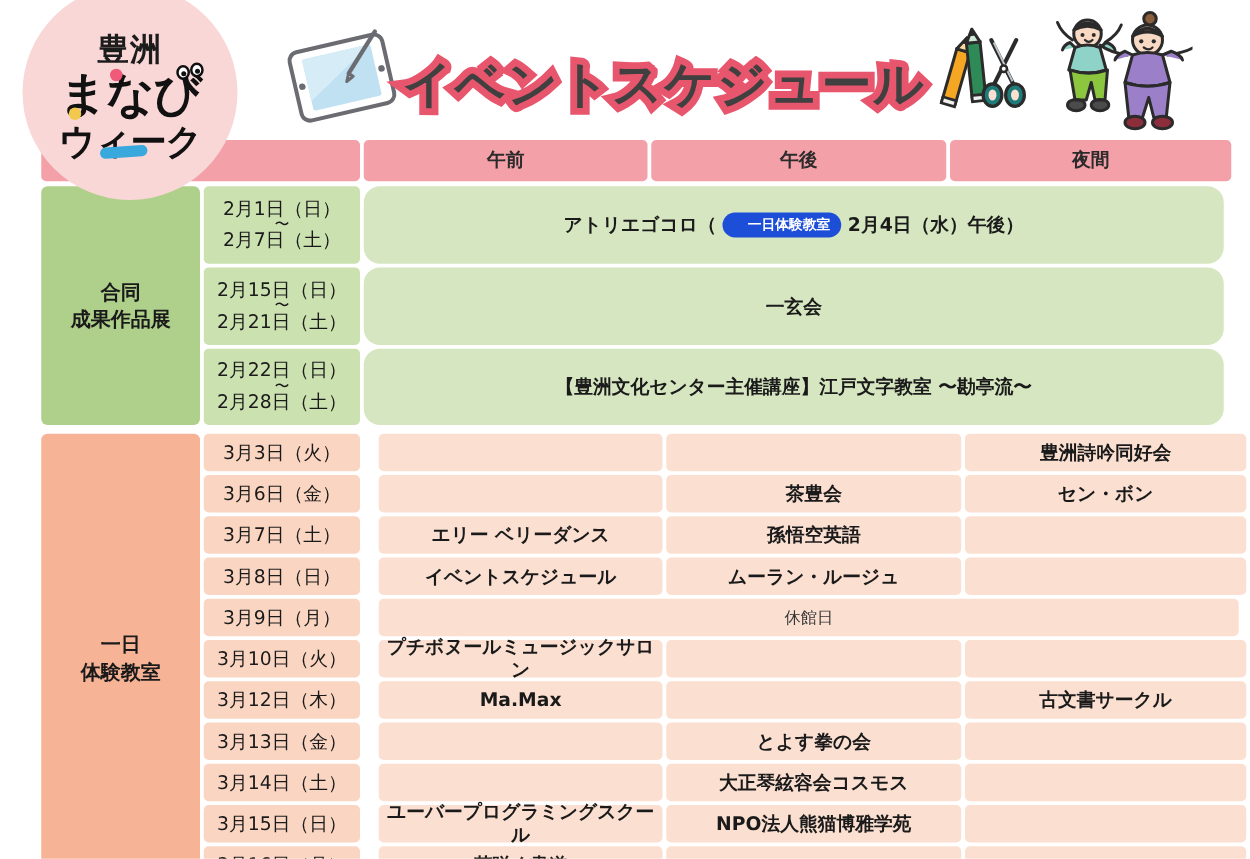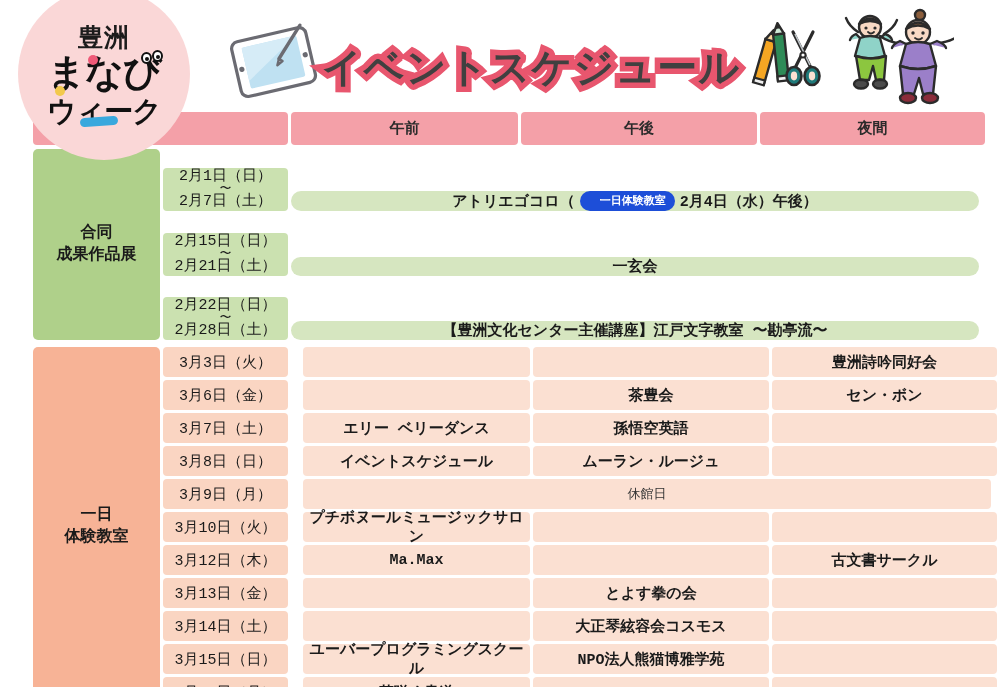--- a/index.html
+++ b/index.html
@@ -12,21 +12,20 @@
     background: #ffffff;
     font-family: "DejaVu Sans", "Liberation Sans", sans-serif;
     overflow: hidden;
     position: relative;
   }
 
   #page {
     position: relative;
     width: 1000px;
     height: 557px;
-    font-family: Liberation Mono, monospace;
   }
 
   
   .header-band {
     position: absolute;
     left: 0; top: 0;
     width: 1000px;
     height: 112px;
   }
 
@@ -222,21 +221,21 @@
     font-size: 16px;
     font-weight: bold;
     color: #1a1a1a;
     line-height: 1.35;
     display: flex;
     align-items: center;
     justify-content: center;
     text-align: center;
   }
   .green-rows { flex: 1; }
-  .green-row { display: flex; margin-bottom: 3px; align-items: flex-end; }
+  .green-row { display: flex; margin-bottom: 3px; }
   .green-row:last-child { margin-bottom: 0; }
   .green-date {
     background: #CBE1B0;
     border-radius: 4px;
     margin-right: 3px;
     font-size: 15px;
     font-weight: 500;
     line-height: 1.18;
     flex-direction: column;
   }

